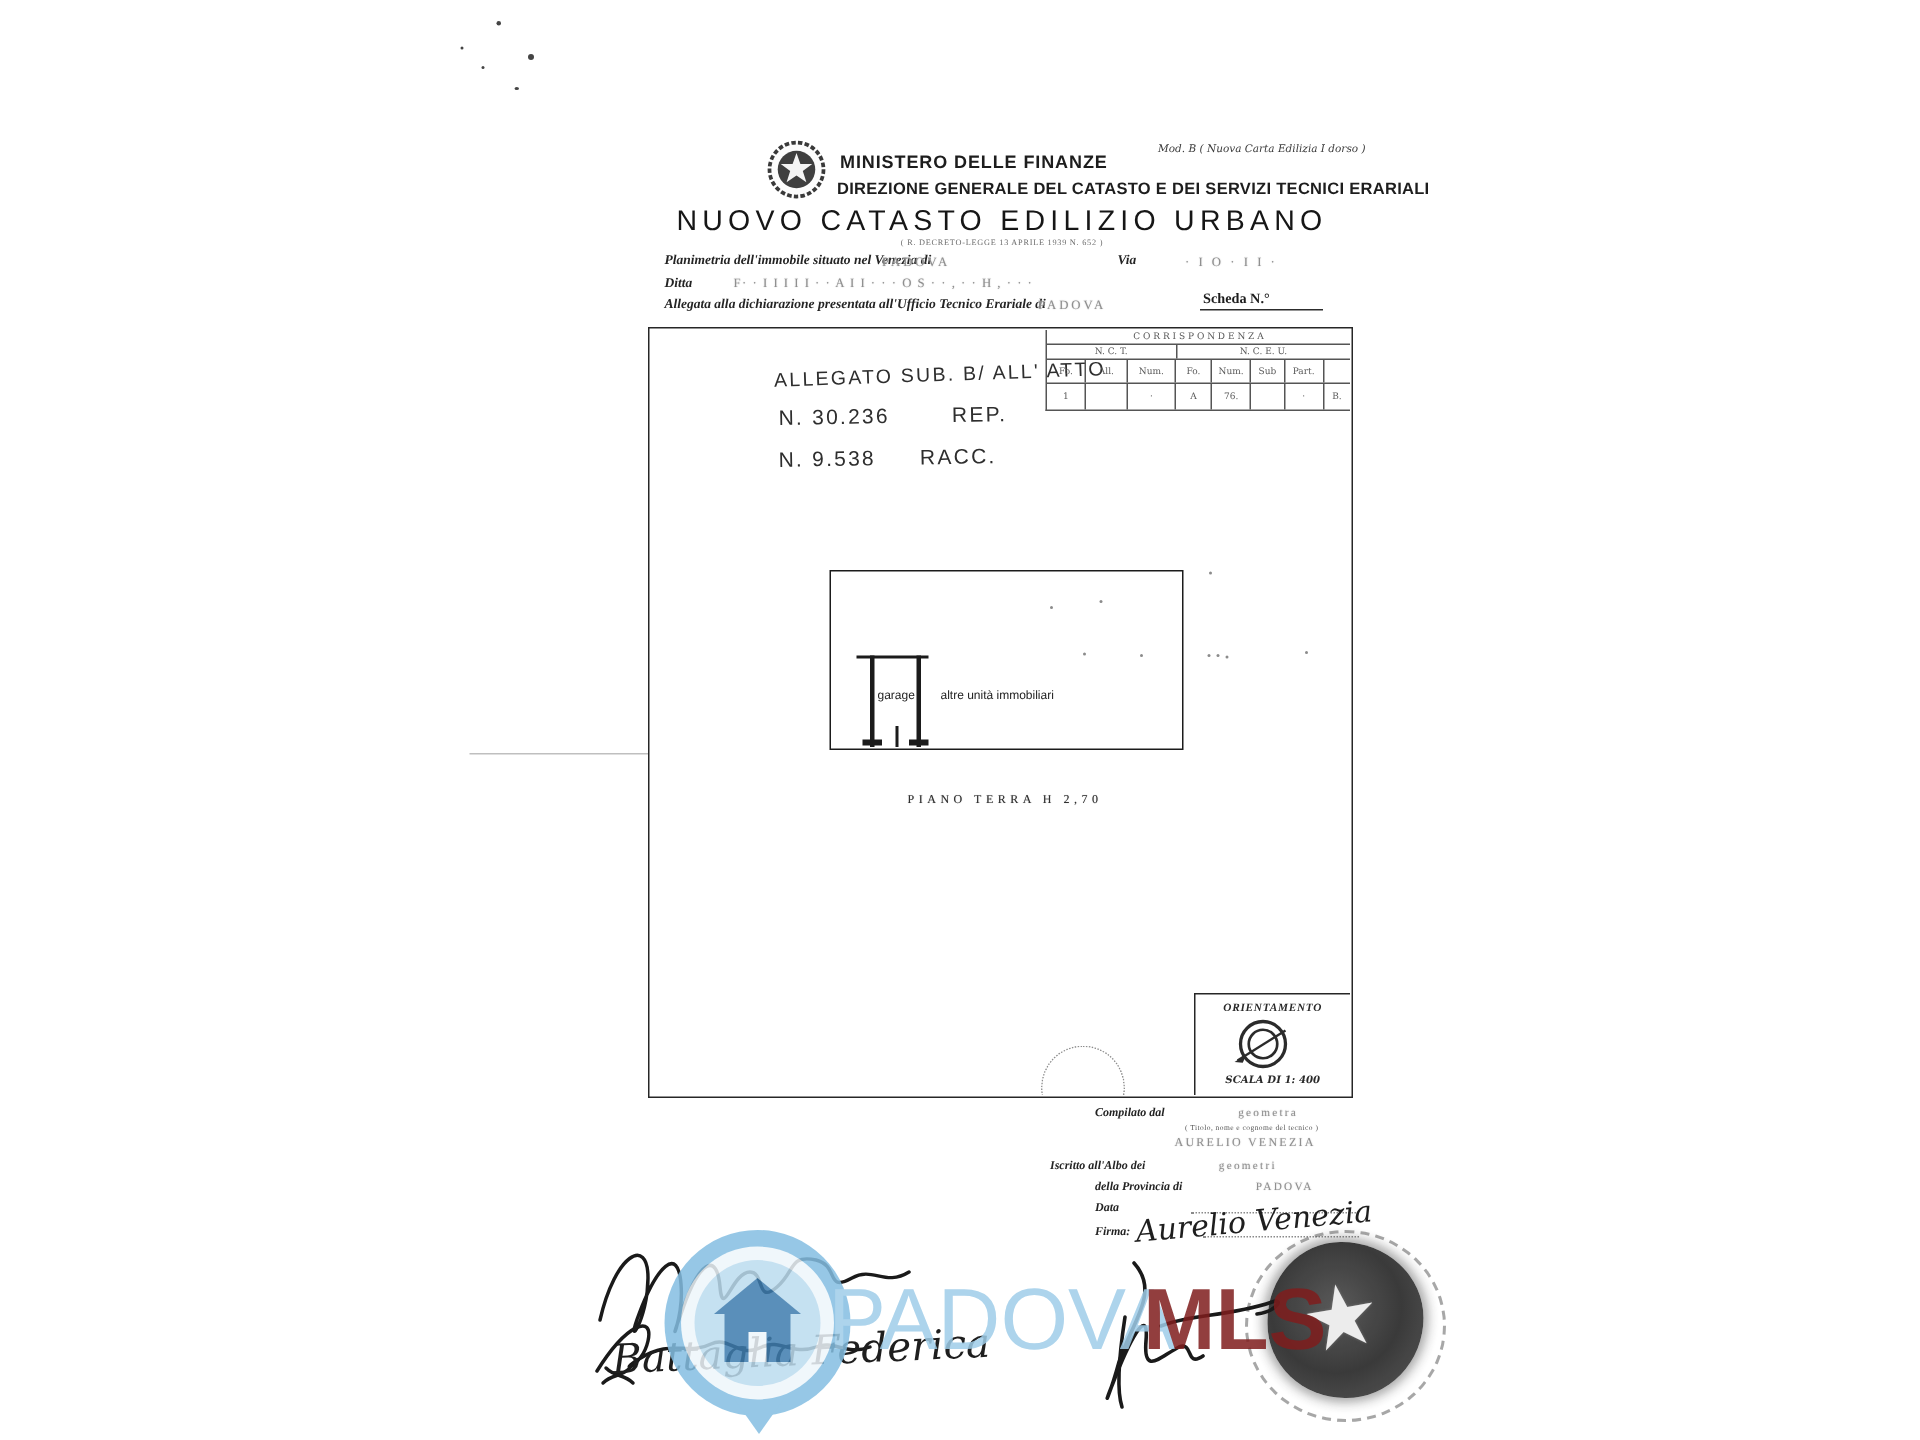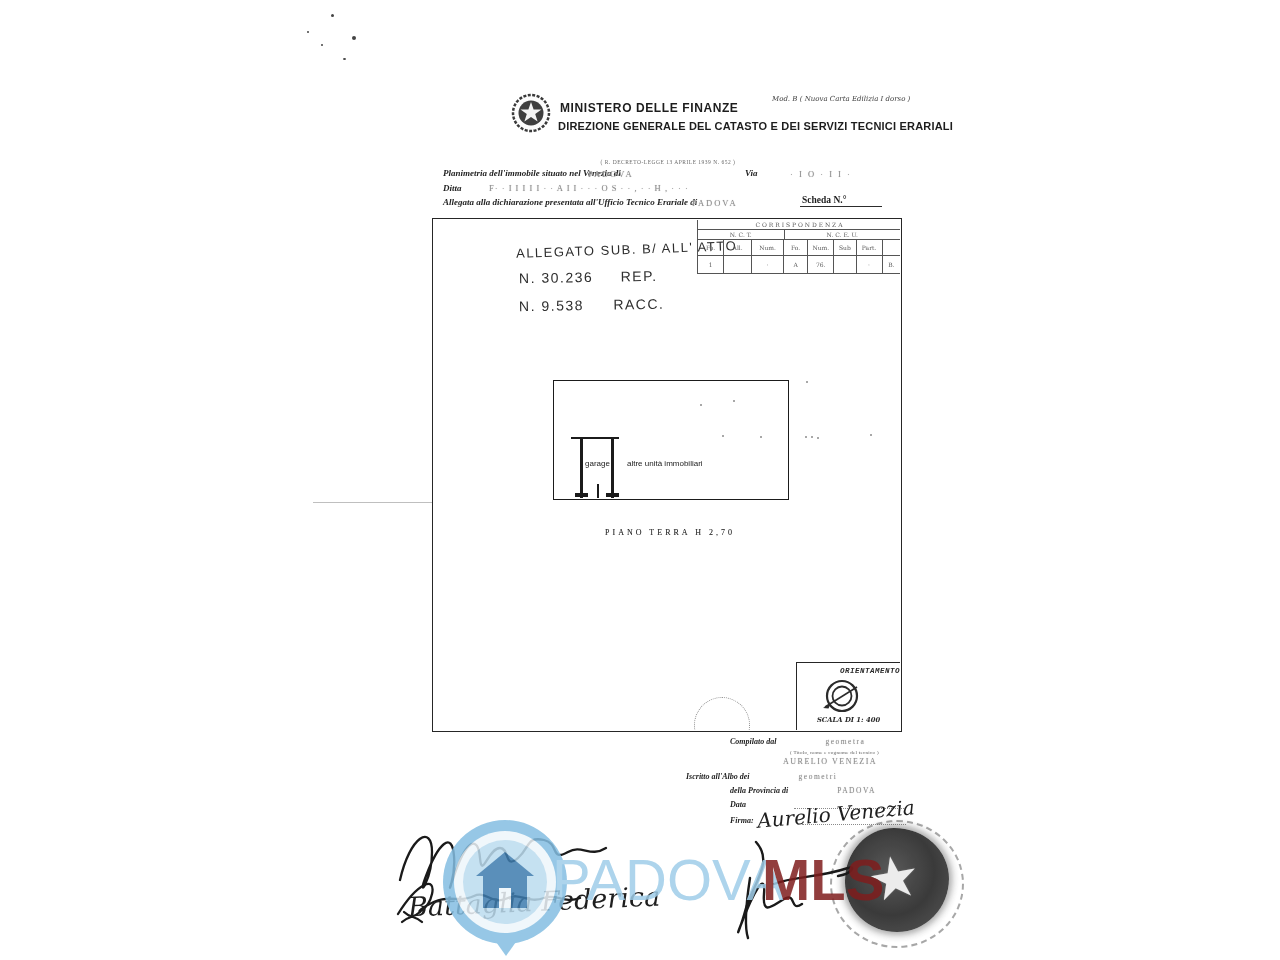--- a/index.html
+++ b/index.html
@@ -29,21 +29,21 @@
   .ct .c{border-right:1px solid #555;overflow:hidden;white-space:nowrap;}
   .ct .c:last-child{border-right:none;}
   
   .planrect{border:1.4px solid #1b1b1b;}
   .wall{position:absolute;background:#1b1b1b;}
   .planlbl{font-size:8px;font-family:"Liberation Sans",sans-serif;color:#222;}
   .dot{position:absolute;width:2px;height:2px;background:#8b8b8b;border-radius:50%;}
   .floorlbl{font-size:8px;letter-spacing:3px;color:#2f2f2f;text-shadow:0 0 .6px #999;}
   
   .orbox{border-top:1.3px solid #262626;border-left:1.3px solid #262626;}
-  .ortitle{font-size:7.5px;font-weight:bold;font-style:italic;text-align:right;font-family:Liberation Mono, monospace;color:#2a2a2a;letter-spacing:.5px;}
+  .ortitle{font-size:7.5px;font-weight:bold;font-style:italic;text-align:center;font-family:Liberation Serif, serif;color:#2a2a2a;letter-spacing:.5px;}
   .orscale{font-size:6.8px;font-weight:bold;font-style:italic;text-align:center;font-family:"DejaVu Serif",serif;color:#2a2a2a;}
   
   .offbox{border:1.6px solid #262626;}
   .offtitle{font-size:8px;font-weight:bold;text-align:center;letter-spacing:.6px;border-bottom:1.2px solid #262626;padding:3px 0 3px 0;color:#222;}
   .tinylbl{font-size:6px;font-style:italic;font-weight:bold;color:#3a3a3a;}
   .protstamp{font-size:13px;letter-spacing:1px;color:#4e4e4e;text-shadow:0 0 1px #9a9a9a;}
   
   .crow{position:absolute;display:flex;align-items:flex-end;width:176px;gap:44px;}
   .crow .lbl{font-size:8px;font-weight:bold;font-style:italic;color:#232323;white-space:nowrap;}
   .crow .val{font-size:7.5px;letter-spacing:1.5px;margin-left:5px;white-space:nowrap;}
@@ -78,20 +78,21 @@
     <svg width="42" height="42" viewBox="0 0 42 42">
       <circle cx="21" cy="21" r="18" fill="#fcfcfc" stroke="#3a3a3a" stroke-width="2.5" stroke-dasharray="3 1.5"></circle>
       <circle cx="21" cy="21" r="12.5" fill="#3f3f3f"></circle>
       <path d="M21 10 L23.6 17.4 L31.5 17.4 L25.2 22 L27.6 29.5 L21 25 L14.4 29.5 L16.8 22 L10.5 17.4 L18.4 17.4 Z" fill="#f4f4f4"></path>
     </svg>
   </div>
 
   <div class="abs sans ministry" style="left:560px;top:101px;">MINISTERO DELLE FINANZE</div>
   <div class="abs sans direction" style="left:558px;top:120px;">DIREZIONE GENERALE DEL CATASTO E DEI SERVIZI TECNICI ERARIALI</div>
 
+  <div class="abs bigtitle" style="left:448px;top:137px;width:440px;">NUOVO CATASTO EDILIZIO URBANO</div>
   <div class="abs subtitle" style="left:448px;top:159px;width:440px;">( R. DECRETO-LEGGE 13 APRILE 1939 N. 652 )</div>
 
   <span class="abs formlbl" style="left:443px;top:168px;">Planimetria dell'immobile situato nel Venezia di</span>
   <span class="abs formval faint" style="left:588px;top:169px;">PADOVA</span>
   <span class="abs formlbl" style="left:745px;top:168px;">Via</span>
   <span class="abs formval faint" style="left:790px;top:169px;">· I O · I I ·</span>
 
   <span class="abs formlbl" style="left:443px;top:183px;">Ditta</span>
   <span class="abs formval faint" style="left:489px;top:183px;letter-spacing:1px;">F· · I I I I I · · A I I · · · O  S · · , · · H , · · ·</span>
 
@@ -99,21 +100,21 @@
   <span class="abs formval faint" style="left:692px;top:198px;">PADOVA</span>
   <span class="abs scheda" style="left:800px;top:195px;">Scheda N.°</span>
 
   <div class="abs mainbox" style="left:432px;top:218px;width:468px;height:512px;"></div>
 
   <div class="abs" style="left:313px;top:502px;width:119px;height:1px;background:#bfbfbf;"></div>
 
   <div class="abs hand" style="left:516px;top:242px;font-size:13px;transform:rotate(-2deg);">ALLEGATO SUB. B/ ALL' ATTO</div>
   <div class="abs hand" style="left:519px;top:269px;font-size:14px;transform:rotate(-1deg);">
     <span>N. 30.236</span>
-    <span style="margin-left:22px;text-align:right;">REP.</span>
+    <span style="margin-left:36px;text-align:right;">REP.</span>
   </div>
   <div class="abs hand" style="left:519px;top:297px;font-size:14px;transform:rotate(-1deg);">
     <span>N. 9.538</span>
     <span style="margin-left:24px;">RACC.</span>
   </div>
 
   <div class="abs ct" style="left:697px;top:220px;width:202px;">
     <div class="r" style="border-top:none;">
       <div class="c" style="width:100%;padding:1px 0;">C O R R I S P O N D E N Z A</div>
     </div>
@@ -184,21 +185,21 @@
     <span class="lbl">Compilato dal</span>
     <span class="val faint">geometra</span>
     <span class="lead"></span>
   </div>
   <div class="abs hint" style="left:790px;top:750px;">( Titolo, nome e cognome del tecnico )</div>
   <div class="crow" style="left:730px;top:757px;">
     <span class="lead" style="max-width:18px;"></span>
     <span class="val faint" style="font-size:8px;">AURELIO  VENEZIA</span>
     <span class="lead"></span>
   </div>
-  <div class="crow" style="left:686px;top:772px;">
+  <div class="crow" style="left:700px;top:772px;">
     <span class="lbl">Iscritto all'Albo dei</span>
     <span class="val faint">geometri</span>
     <span class="lead"></span>
   </div>
   <div class="crow" style="left:730px;top:786px;">
     <span class="lbl">della Provincia di</span>
     <span class="val faint">PADOVA</span>
     <span class="lead"></span>
   </div>
   <div class="crow" style="left:730px;top:800px;">

